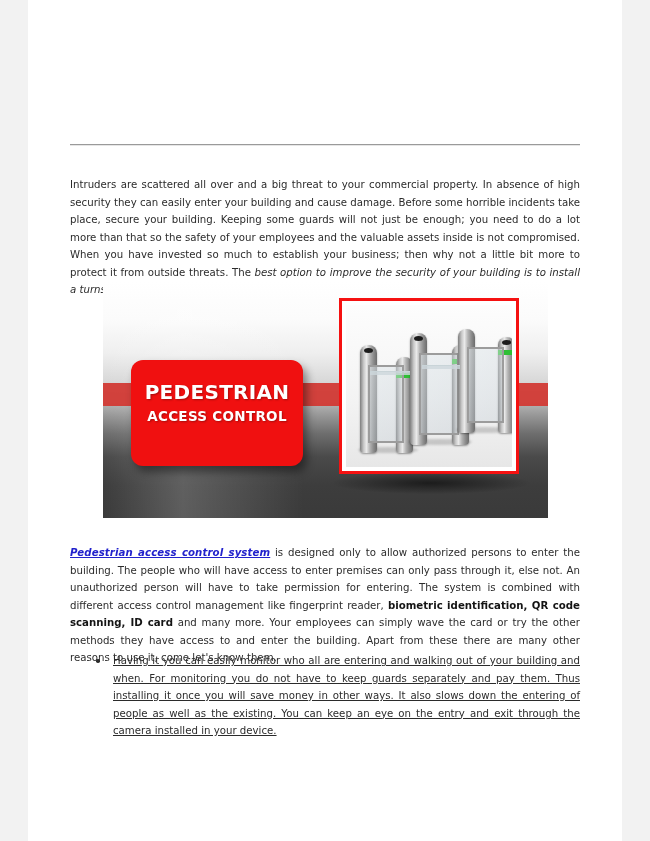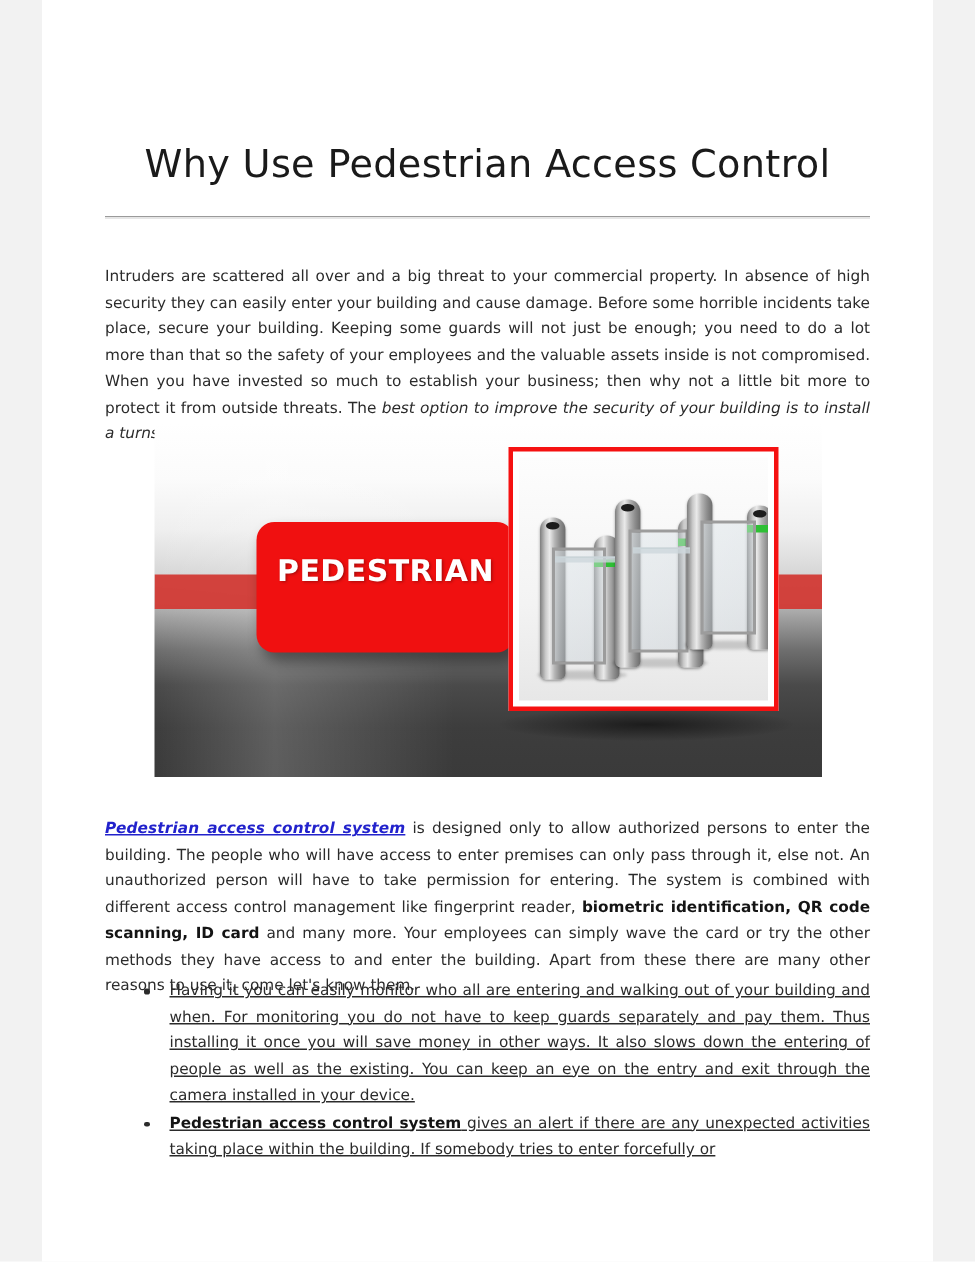--- a/index.html
+++ b/index.html
@@ -114,27 +114,26 @@
     top: 101px;
     width: 445px;
     height: 23px;
     background: #d23a35;
     opacity: 0.95;
   }
 
   #promo-image .red-card {
     position: absolute;
     left: 28px;
-    top: 66px;
+    top: 78px;
     width: 172px;
-    height: 87px;
+    height: 106px;
     background: #f01010;
     border-radius: 12px;
     box-shadow: 4px 6px 9px rgba(0,0,0,0.42);
-    margin-left: 40px;
   }
 
   #promo-image .red-card .line1 {
     position: absolute;
     left: 0; right: 0;
     top: 20px;
     text-align: center;
     color: #ffffff;
     font-family: "DejaVu Sans", sans-serif;
     font-weight: bold;
@@ -268,32 +267,32 @@
     border-radius: 50%;
     background: #2b2b2b;
   }
   #bullet-list li b { font-weight: bold; color: #141414; }
 </style>
 </head>
 <body>
 
 <div id="page">
 
-  <h1 class="doc-title">Why Use Pedestrian Access Control</h1>
 
   <div class="title-rule"></div>
 
   <p class="body-text" id="para-intro"><span>Intruders are scattered all over and a big threat to your commercial property. In absence of high security they can easily enter your building and cause damage. Before some horrible incidents take place, secure your building. Keeping some guards will not just be enough; you need to do a lot more than that so the safety of your employees and the valuable assets inside is not compromised. When you have invested so much to establish your business; then why not a little bit more to protect it from outside threats. The </span><i>best option to improve the security of your building is to install a turnstile system</i><span>.</span></p>
 
   <div id="promo-image">
     <div class="sheen"></div>
     <div class="red-band"></div>
 
     <div class="red-card">
       <div class="line1">PEDESTRIAN</div>
+      <div class="line2">ACCESS CONTROL</div>
     </div>
 
     <div class="photo-frame">
       <div class="photo-inner">
 
         <div class="gate" style="left:10px; bottom:14px; width:62px; height:118px;">
           <div class="shadow" style="left:2px; width:60px;"></div>
           <div class="pillar" style="left:4px; height:108px;">
             <div class="cap"></div>
           </div>
@@ -329,16 +328,15 @@
       </div>
     </div>
 
     <div class="base-shadow"></div>
   </div>
 
   <p class="body-text" id="para-second"><a class="inline-link" href="#">Pedestrian access control system</a><span> is designed only to allow authorized persons to enter the building. The people who will have access to enter premises can only pass through it, else not. An unauthorized person will have to take permission for entering. The system is combined with different access control management like fingerprint reader, </span><b>biometric identification, QR code scanning, ID card</b><span> and many more. Your employees can simply wave the card or try the other methods they have access to and enter the building. Apart from these there are many other reasons to use it, come let's know them.</span></p>
 
   <ul id="bullet-list">
     <li><b></b><span>Having it you can easily monitor who all are entering and walking out of your building and when. For monitoring you do not have to keep guards separately and pay them. Thus installing it once you will save money in other ways. It also slows down the entering of people as well as the existing. You can keep an eye on the entry and exit through the camera installed in your device.</span></li>
-    <li><b>Pedestrian access control system</b><span> gives an alert if there are any unexpected activities taking place within the building. If somebody tries to enter forcefully or</span></li>
   </ul>
 
 </div>
 
 </body></html>

